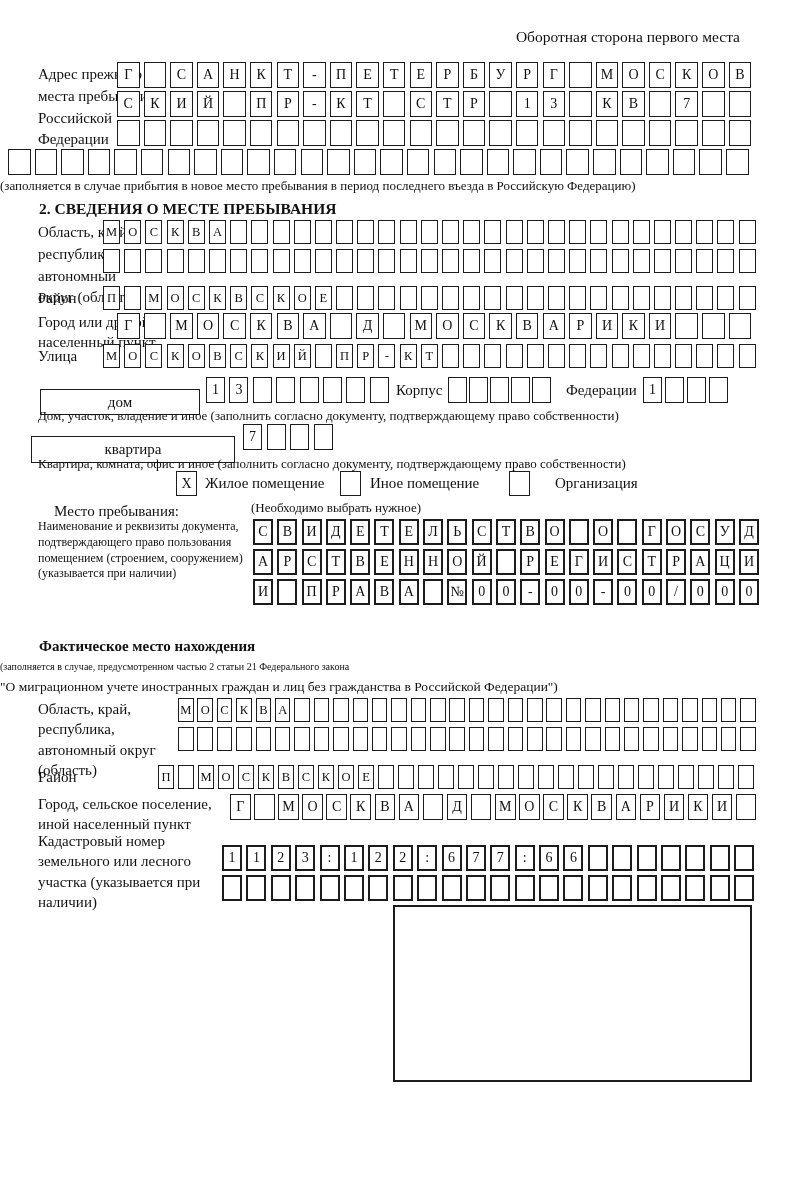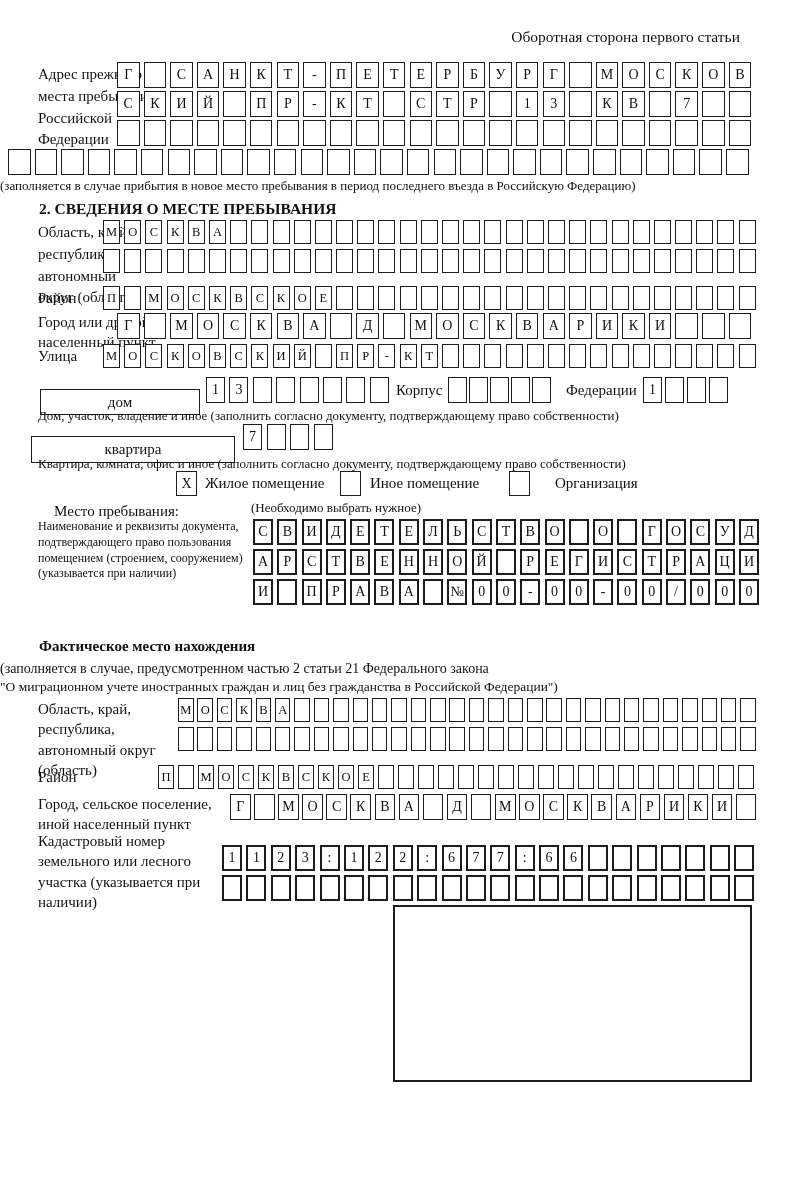--- a/index.html
+++ b/index.html
@@ -39,21 +39,21 @@
     box-sizing:border-box;border:1.7px solid #1c1c1c;width:21px;height:25px;background:#fff;
     display:flex;align-items:center;justify-content:center;font-size:14px;
   }
   .stampbox{box-sizing:border-box;border:2px solid #1c1c1c;background:#fff;}
 </style>
 </head>
 <body>
 
 <div class="page">
 
-  <div class="abs lbl" style="top:26px;right:60px;font-size:15.5px;">Оборотная сторона первого статьи</div>
+  <div class="abs lbl" style="top:26px;right:60px;font-size:15.5px;">Оборотная сторона первого места</div>
 
   <div class="abs lbl" style="left:38px;top:64px;width:132px;">Адрес прежнего места пребывания в Российской Федерации</div>
   <div class="cellrow r-addr" style="left:117px;top:62px;">
       <span class="cell">Г</span>
       <span class="cell"></span>
       <span class="cell">С</span>
       <span class="cell">А</span>
       <span class="cell">Н</span>
       <span class="cell">К</span>
       <span class="cell">Т</span>
@@ -438,21 +438,21 @@
       <span class="cell">-</span>
       <span class="cell">0</span>
       <span class="cell">0</span>
       <span class="cell">/</span>
       <span class="cell">0</span>
       <span class="cell">0</span>
       <span class="cell">0</span>
     </div>
 
   <div class="abs lbl bold center" style="top:636px;">Фактическое место нахождения</div>
-  <div class="abs cap center" style="top:661px;font-size:14px;">(заполняется в случае, предусмотренном частью 2 статьи 21 Федерального закона</div>
+  <div class="abs cap center" style="top:661px;font-size:10px;">(заполняется в случае, предусмотренном частью 2 статьи 21 Федерального закона</div>
   <div class="abs cap center" style="top:679px;font-size:13.5px;">"О миграционном учете иностранных граждан и лиц без гражданства в Российской Федерации")</div>
 
   <div class="abs lbl" style="left:38px;top:699px;width:146px;line-height:1.35;">Область, край, республика, автономный округ (область)</div>
   <div class="cellrow r-fsec" style="left:178px;top:698px;">
       <span class="cell">М</span>
       <span class="cell">О</span>
       <span class="cell">С</span>
       <span class="cell">К</span>
       <span class="cell">В</span>
       <span class="cell">А</span>

